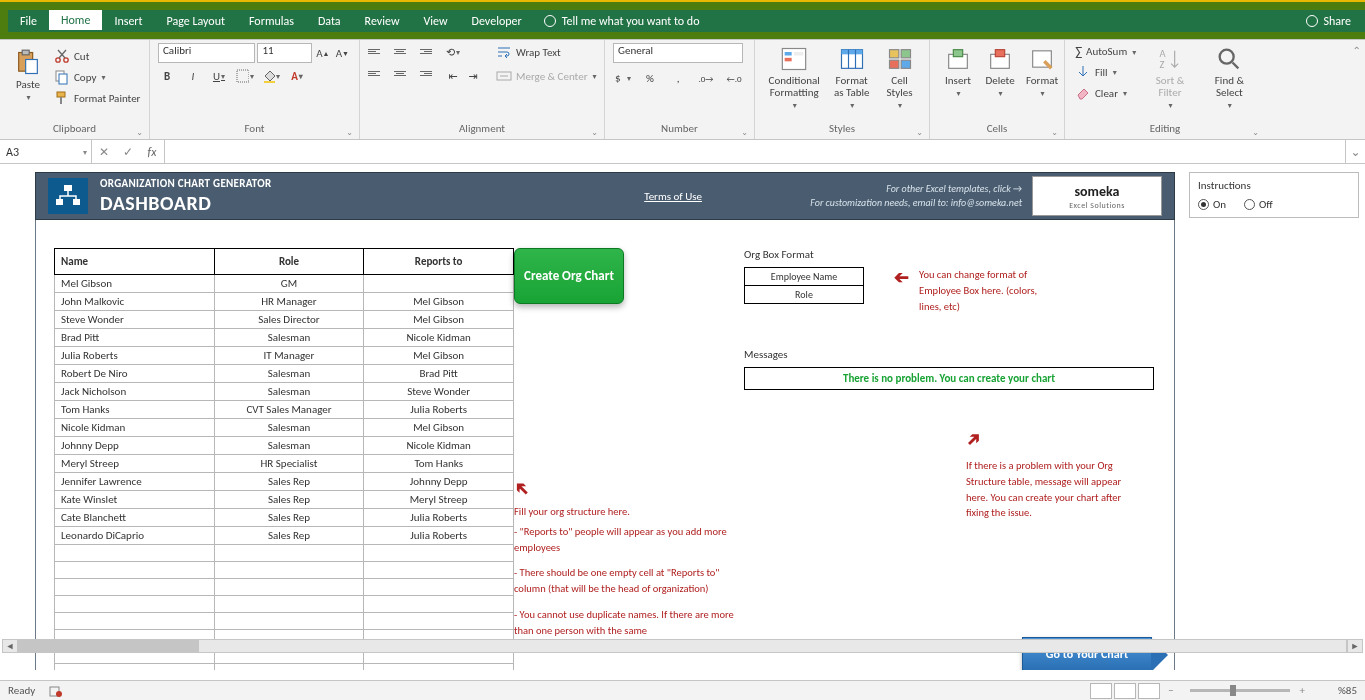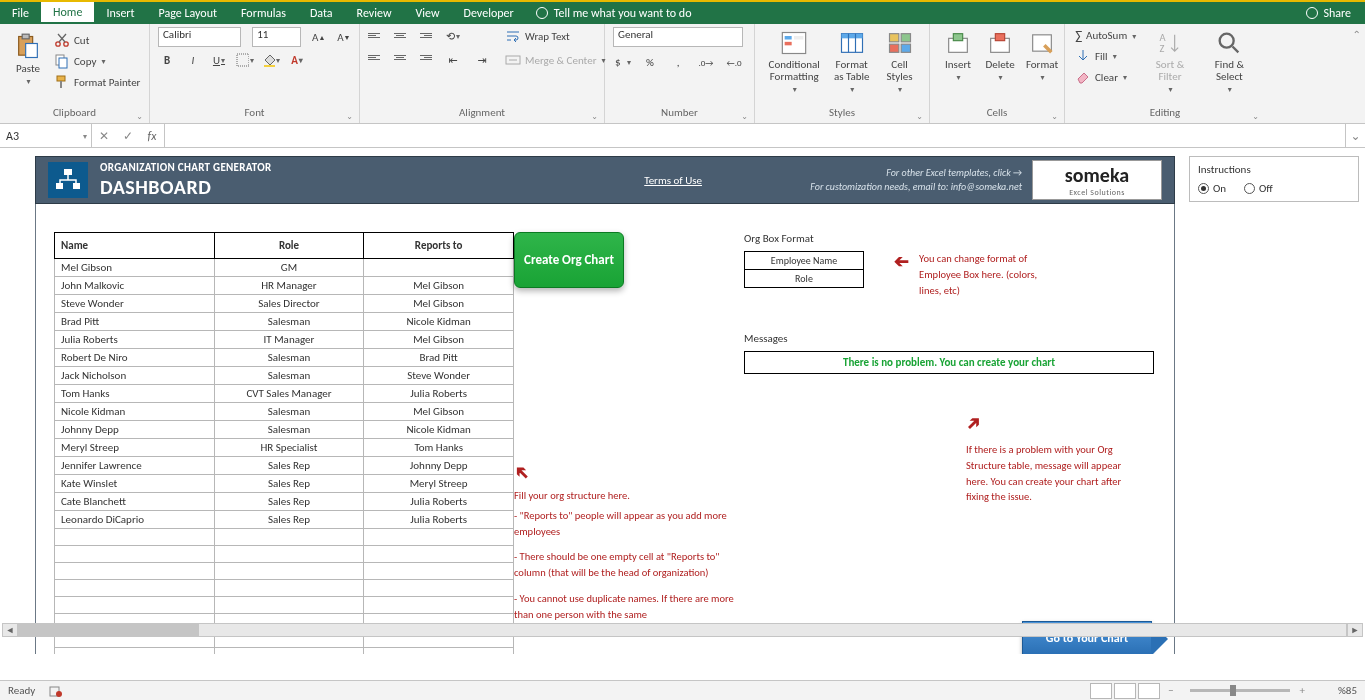--- a/index.html
+++ b/index.html
@@ -1,38 +1,38 @@
 <!DOCTYPE html>
 <html><head>
 <meta charset="utf-8">
 <style>
 *{box-sizing:border-box;margin:0;padding:0;font-family:"Segoe UI",Calibri,sans-serif;}
 body{background:#fff;width:1365px;height:700px;overflow:hidden;font-size:12px;color:#333;border-top:2px solid #e8b900;position:relative;}
-.menubar{background:#4d7c0f;height:22px;display:flex;align-items:center;border-bottom:1px solid #c5c5c5;}
+.menubar{background:#4d7c0f;height:38px;display:flex;align-items:center;border-bottom:1px solid #c5c5c5;padding-left:8px;}
 .menubar .tab{padding:3px 12px;color:#fff;background:#217346;height:22px;display:flex;align-items:center;cursor:pointer;font-size:12px;}
 .menubar .tab.file{background:#217346;}
 .menubar .tab.active{background:#fff;color:#217346;border-bottom:2px solid #217346;font-weight:400;}
 .menubar .tab.normal{background:#217346;color:#fff;}
 .menubar .tellme{color:#fff;display:flex;align-items:center;gap:6px;padding:0 10px;font-size:12px;}
 .menubar .lightbulb{width:12px;height:12px;border:1px solid #fff;border-radius:50%;position:relative;}
 .menubar .share{margin-left:auto;color:#fff;padding:0 14px;display:flex;align-items:center;gap:5px;font-size:12px;}
 .menubar .share::before{content:"";width:10px;height:10px;border:1.5px solid #fff;border-radius:50%;display:inline-block;}
 .menubar-bg{background:#217346;display:flex;flex:1;height:22px;align-items:center;}
 .ribbon{height:100px;background:#f3f3f3;border-bottom:1px solid #c5c5c5;display:flex;position:relative;}
 .rgroup{border-right:1px solid #d4d4d4;padding:3px 8px 2px;display:flex;flex-direction:column;justify-content:space-between;}
 .rgroup-label{text-align:center;font-size:11px;color:#666;padding-bottom:2px;position:relative;}
 .rgroup-label::after{content:"⌄";position:absolute;right:-2px;bottom:0;font-size:8px;color:#888;}
 .rbig{display:flex;flex-direction:column;align-items:center;justify-content:center;gap:2px;padding:2px 4px;min-width:40px;font-size:11px;color:#444;text-align:center;line-height:1.1;}
 .rsmall{display:flex;align-items:center;gap:4px;font-size:11px;color:#444;padding:1px 2px;white-space:nowrap;}
 .icon-box{width:16px;height:16px;display:inline-block;}
 .icon-lg{width:28px;height:28px;display:inline-block;}
 .dd{font-size:8px;color:#666;margin-left:1px;}
 .clipboard-grp{display:flex;gap:4px;}
 .font-controls{display:flex;flex-direction:column;gap:4px;}
-.fc-row{display:flex;align-items:center;gap:11px;}
+.fc-row{display:flex;align-items:center;gap:2px;}
 .fc-select{border:1px solid #b7b7b7;background:#fff;height:20px;font-size:11px;padding:0 14px 0 4px;position:relative;}
 .fc-select.wname{width:100px;}
 .fc-select.wsize{width:56px;}
 .fc-btn{width:18px;height:18px;display:inline-flex;align-items:center;justify-content:center;font-size:11px;color:#444;}
 .align-grid{display:grid;grid-template-columns:repeat(3,20px);gap:2px;}
 .align-cell{width:20px;height:16px;display:flex;flex-direction:column;justify-content:center;gap:1px;}
 .align-line{height:1px;background:#666;width:12px;}
 .fbar{height:24px;border-bottom:1px solid #c5c5c5;display:flex;align-items:center;background:#fff;}
 .namebox{width:92px;border-right:1px solid #c5c5c5;height:100%;display:flex;align-items:center;padding:0 6px;font-size:12px;position:relative;}
 .namebox::after{content:"▾";position:absolute;right:4px;font-size:8px;color:#888;}
@@ -45,21 +45,21 @@
 .dashboard{position:absolute;left:35px;top:8px;width:1140px;}
 .dash-header{height:48px;background:#4a5d70;display:flex;align-items:center;color:#fff;padding:0 12px;border:1px solid #2d3b47;}
 .dash-logo{width:40px;height:36px;background:#0d5a8e;display:flex;align-items:center;justify-content:center;margin-right:12px;}
 .dash-titles{display:flex;flex-direction:column;line-height:1.2;}
 .dash-t1{font-size:11px;font-weight:600;letter-spacing:.3px;}
 .dash-t2{font-size:20px;font-weight:700;letter-spacing:.5px;}
 .dash-terms{margin-left:auto;margin-right:20px;font-size:11px;text-decoration:underline;}
 .dash-info{width:300px;font-size:10px;font-style:italic;text-align:right;line-height:1.4;color:#d8e2ea;}
 .dash-info .arrow{font-style:normal;}
 .someka-box{width:130px;height:40px;background:#fff;margin-left:10px;display:flex;flex-direction:column;align-items:center;justify-content:center;border:1px solid #999;}
-.someka-box .s1{font-size:20px;font-weight:700;color:#222;}
+.someka-box .s1{font-size:14px;font-weight:700;color:#222;}
 .someka-box .s2{font-size:8px;color:#666;letter-spacing:.5px;}
 .dash-body{border:1px solid #6b7885;border-top:none;padding:28px 18px;display:flex;min-height:438px;background:#fff;}
 .org-table{border-collapse:collapse;width:460px;font-size:11px;}
 .org-table th{background:#fff;border:1px solid #000;padding:6px 6px;font-weight:700;text-align:center;}
 .org-table th:first-child{text-align:left;}
 .org-table td{border:1px solid #b7b7b7;padding:2px 6px;height:17px;text-align:center;}
 .org-table td:first-child{text-align:left;}
 .org-table tr.empty td{height:17px;}
 .mid-col{width:230px;position:relative;}
 .create-btn{width:110px;height:56px;background:linear-gradient(#2fb54a,#19a335);border:1px solid #0b7a22;border-radius:6px;color:#fff;font-weight:700;font-size:13px;display:flex;align-items:center;justify-content:center;text-align:center;box-shadow:0 3px 6px rgba(0,0,0,.3);line-height:1.2;}

